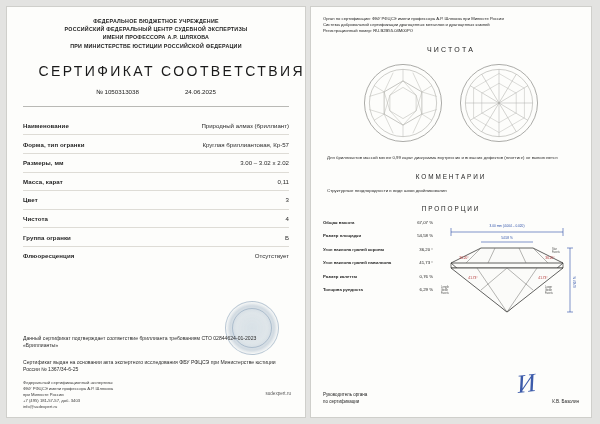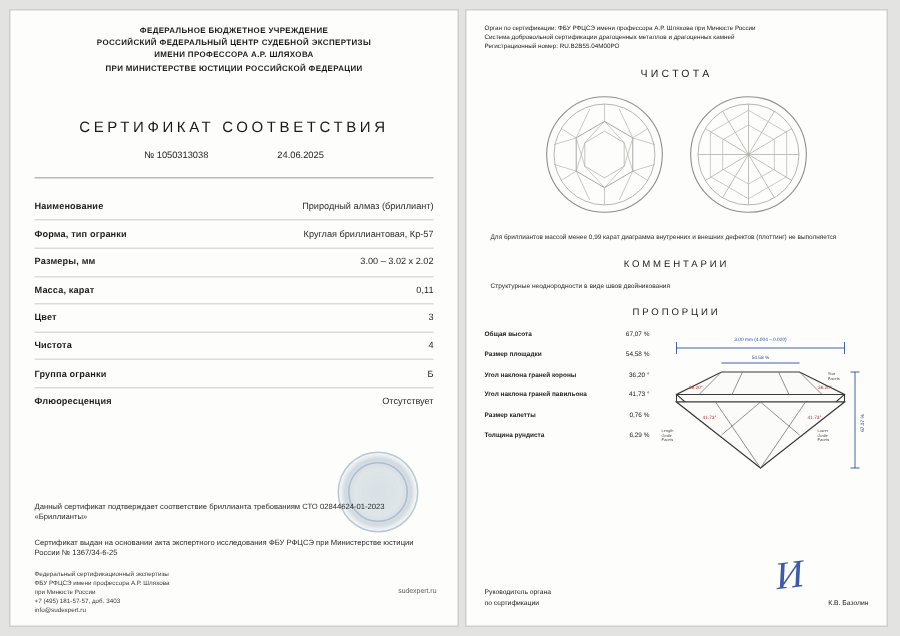--- a/index.html
+++ b/index.html
@@ -35,24 +35,24 @@
   }
   .hdr .l {
     font-size: 5.3px;
     font-weight: bold;
     letter-spacing: .25px;
     line-height: 8.2px;
     text-transform: uppercase;
     color: #1a1a1a;
   }
   .cert-title {
-    text-align: center;
-    font-size: 10px;
+    text-align: right;
+    font-size: 14px;
     letter-spacing: 2.4px;
-    margin-top: 30px;
+    margin-top: 13px;
     color: #1a1a1a;
   }
   .cert-meta {
     display: flex;
     justify-content: center;
     gap: 46px;
     font-size: 6.2px;
     margin-top: 9px;
     color: #222;
   }

